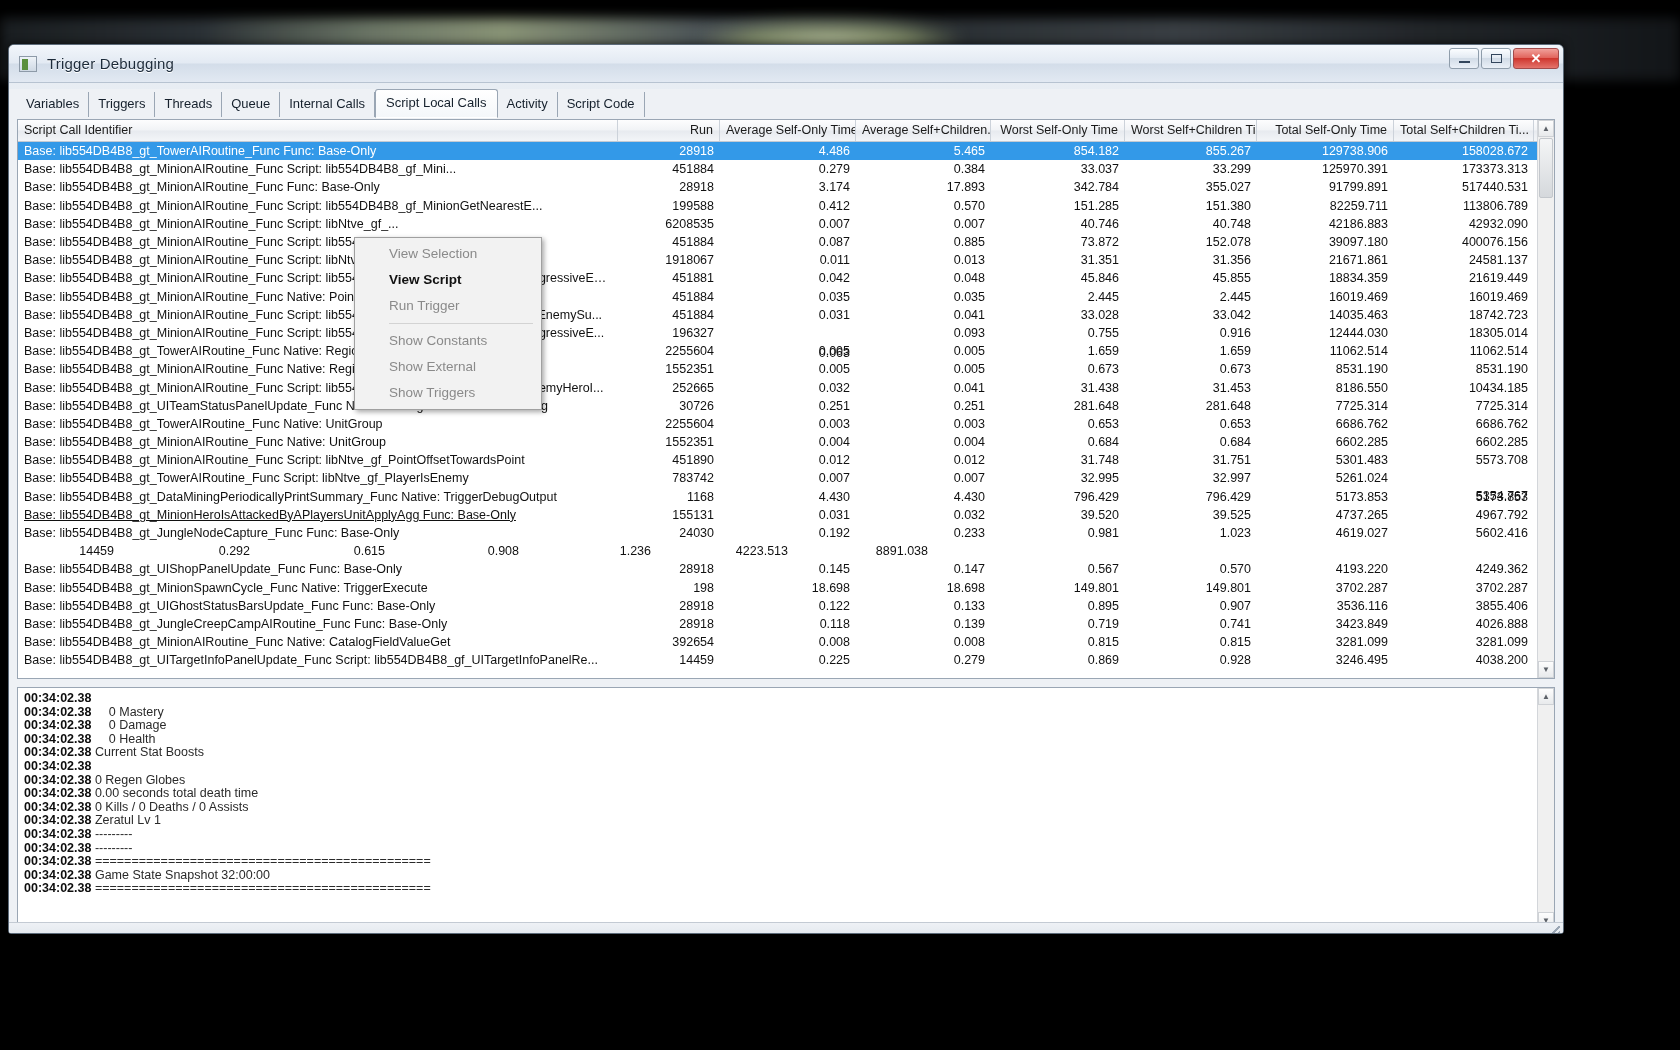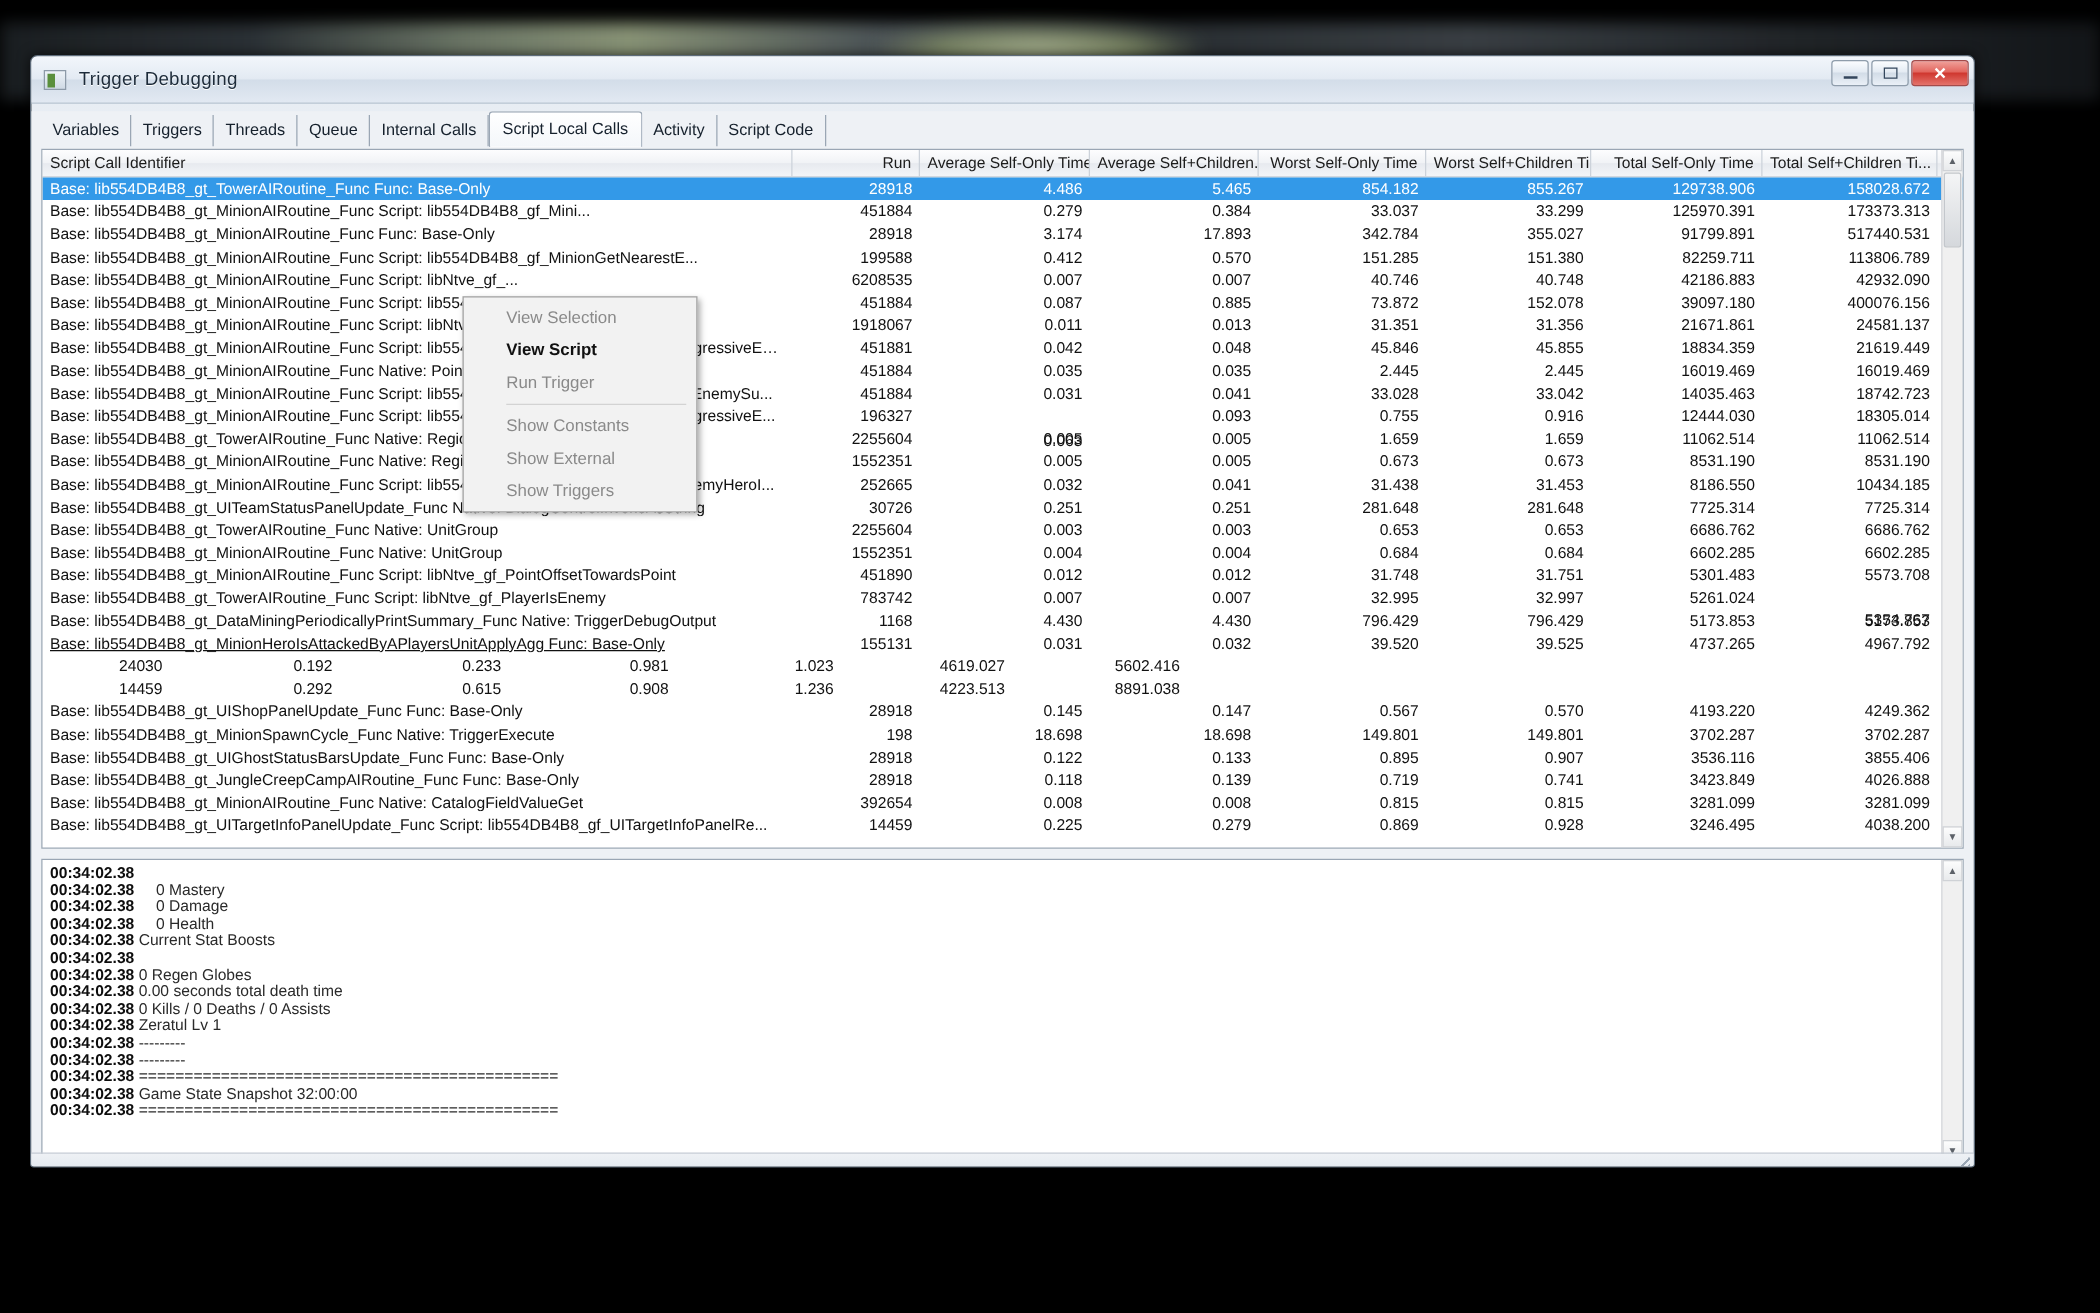--- a/index.html
+++ b/index.html
@@ -24,21 +24,21 @@
   }
   .desk-band2 {
     position: absolute; left: 700px; top: 20px; width: 260px; height: 40px;
     background: radial-gradient(ellipse at center, #cfd8b0 0%, #8d9a6d 45%, rgba(40,46,40,0) 75%);
     filter: blur(8px); opacity: .8;
   }
 
   
   .window {
     position: absolute;
-    left: 24px; top: 44px;
+    left: 8px; top: 44px;
     width: 1556px; height: 890px;
     border: 1px solid #5d6b7a;
     border-radius: 6px 6px 3px 3px;
     background: linear-gradient(180deg,#e9eef4 0%, #dfe6ee 40%, #d7dfe8 100%);
     box-shadow: 0 0 10px rgba(0,0,0,.7);
     overflow: hidden;
   }
   .titlebar {
     position: relative;
     height: 38px;
@@ -485,20 +485,21 @@
               <div class="cell" style="width: 600px; flex: 0 0 600px; text-decoration: underline;">Base: lib554DB4B8_gt_MinionHeroIsAttackedByAPlayersUnitApplyAgg Func: Base-Only</div>
               <div class="cell num" style="width: 102px; flex: 0 0 102px;">155131</div>
               <div class="cell num" style="width: 136px; flex: 0 0 136px;">0.031</div>
               <div class="cell num" style="width: 135px; flex: 0 0 135px;">0.032</div>
               <div class="cell num" style="width: 134px; flex: 0 0 134px;">39.520</div>
               <div class="cell num" style="width: 132px; flex: 0 0 132px;">39.525</div>
               <div class="cell num" style="width: 137px; flex: 0 0 137px;">4737.265</div>
               <div class="cell num" style="width: 140px; flex: 0 0 140px;">4967.792</div>
             </div>
             <div class="row">
+              <div class="cell" style="width: 600px; flex: 0 0 600px;">Base: lib554DB4B8_gt_JungleNodeCapture_Func Func: Base-Only</div>
               <div class="cell num" style="width: 102px; flex: 0 0 102px;">24030</div>
               <div class="cell num" style="width: 136px; flex: 0 0 136px;">0.192</div>
               <div class="cell num" style="width: 135px; flex: 0 0 135px;">0.233</div>
               <div class="cell num" style="width: 134px; flex: 0 0 134px;">0.981</div>
               <div class="cell num" style="width: 132px; flex: 0 0 132px;">1.023</div>
               <div class="cell num" style="width: 137px; flex: 0 0 137px;">4619.027</div>
               <div class="cell num" style="width: 140px; flex: 0 0 140px;">5602.416</div>
             </div>
             <div class="row">
               <div class="cell num" style="width: 102px; flex: 0 0 102px;">14459</div>

